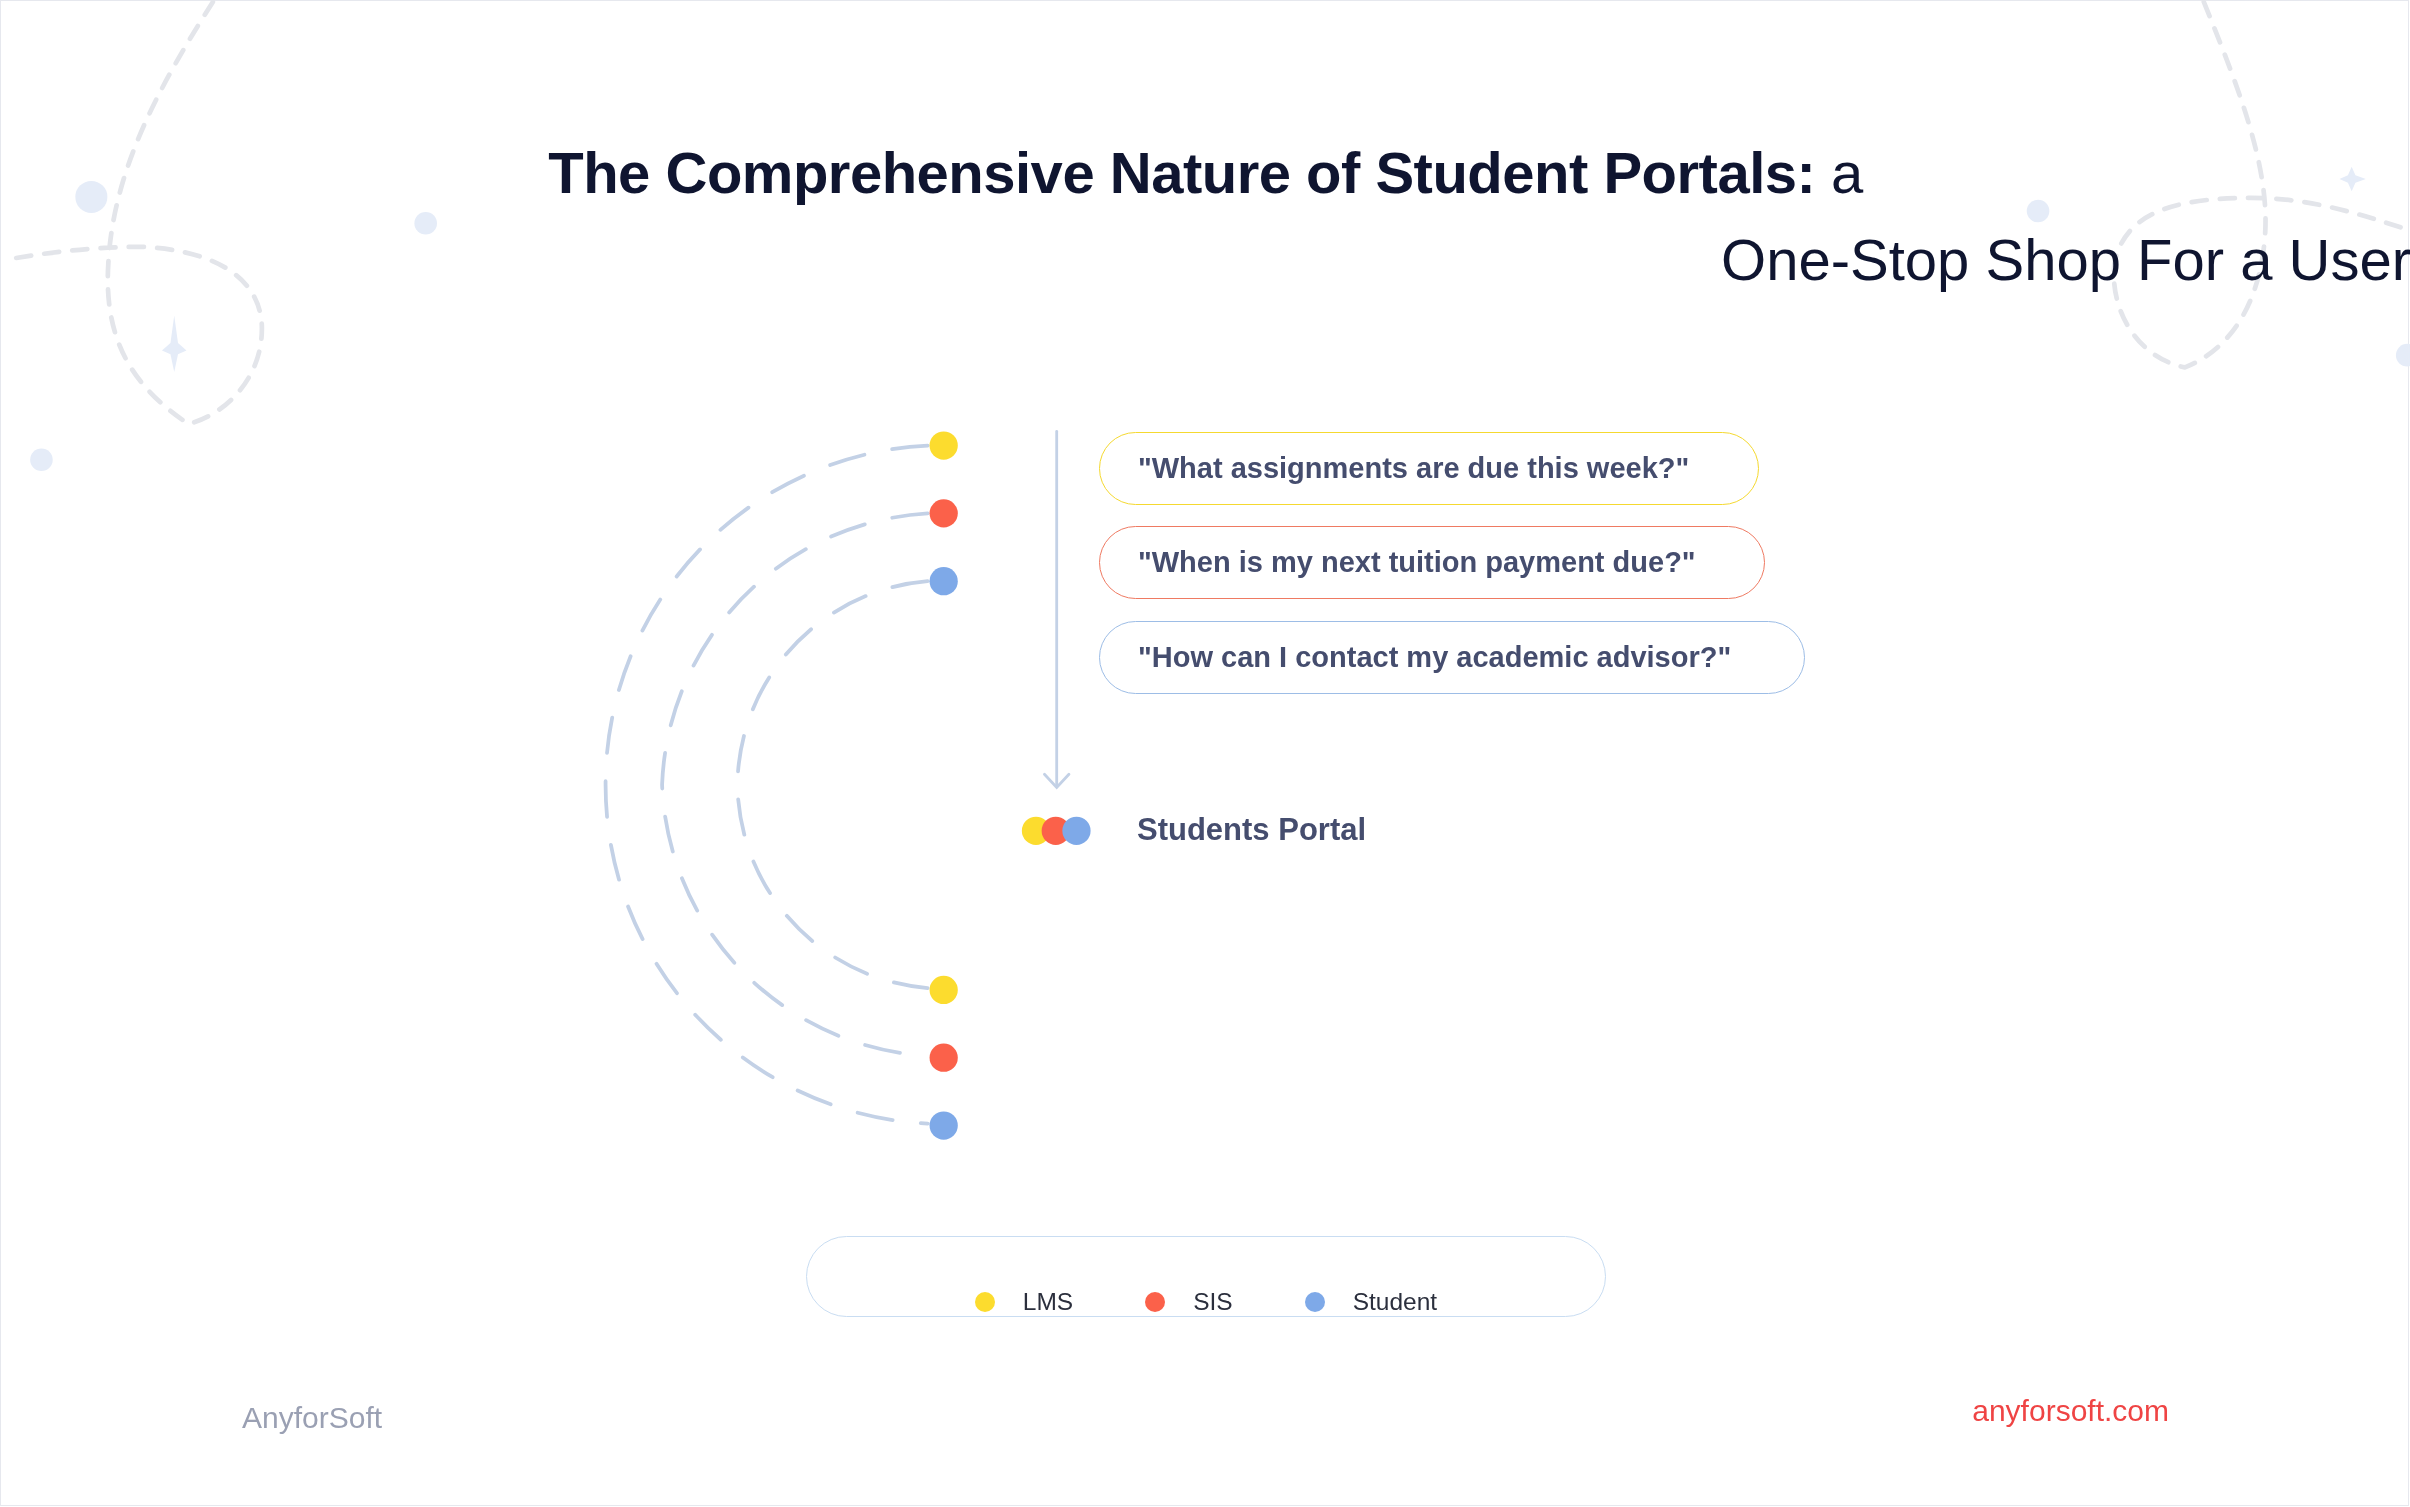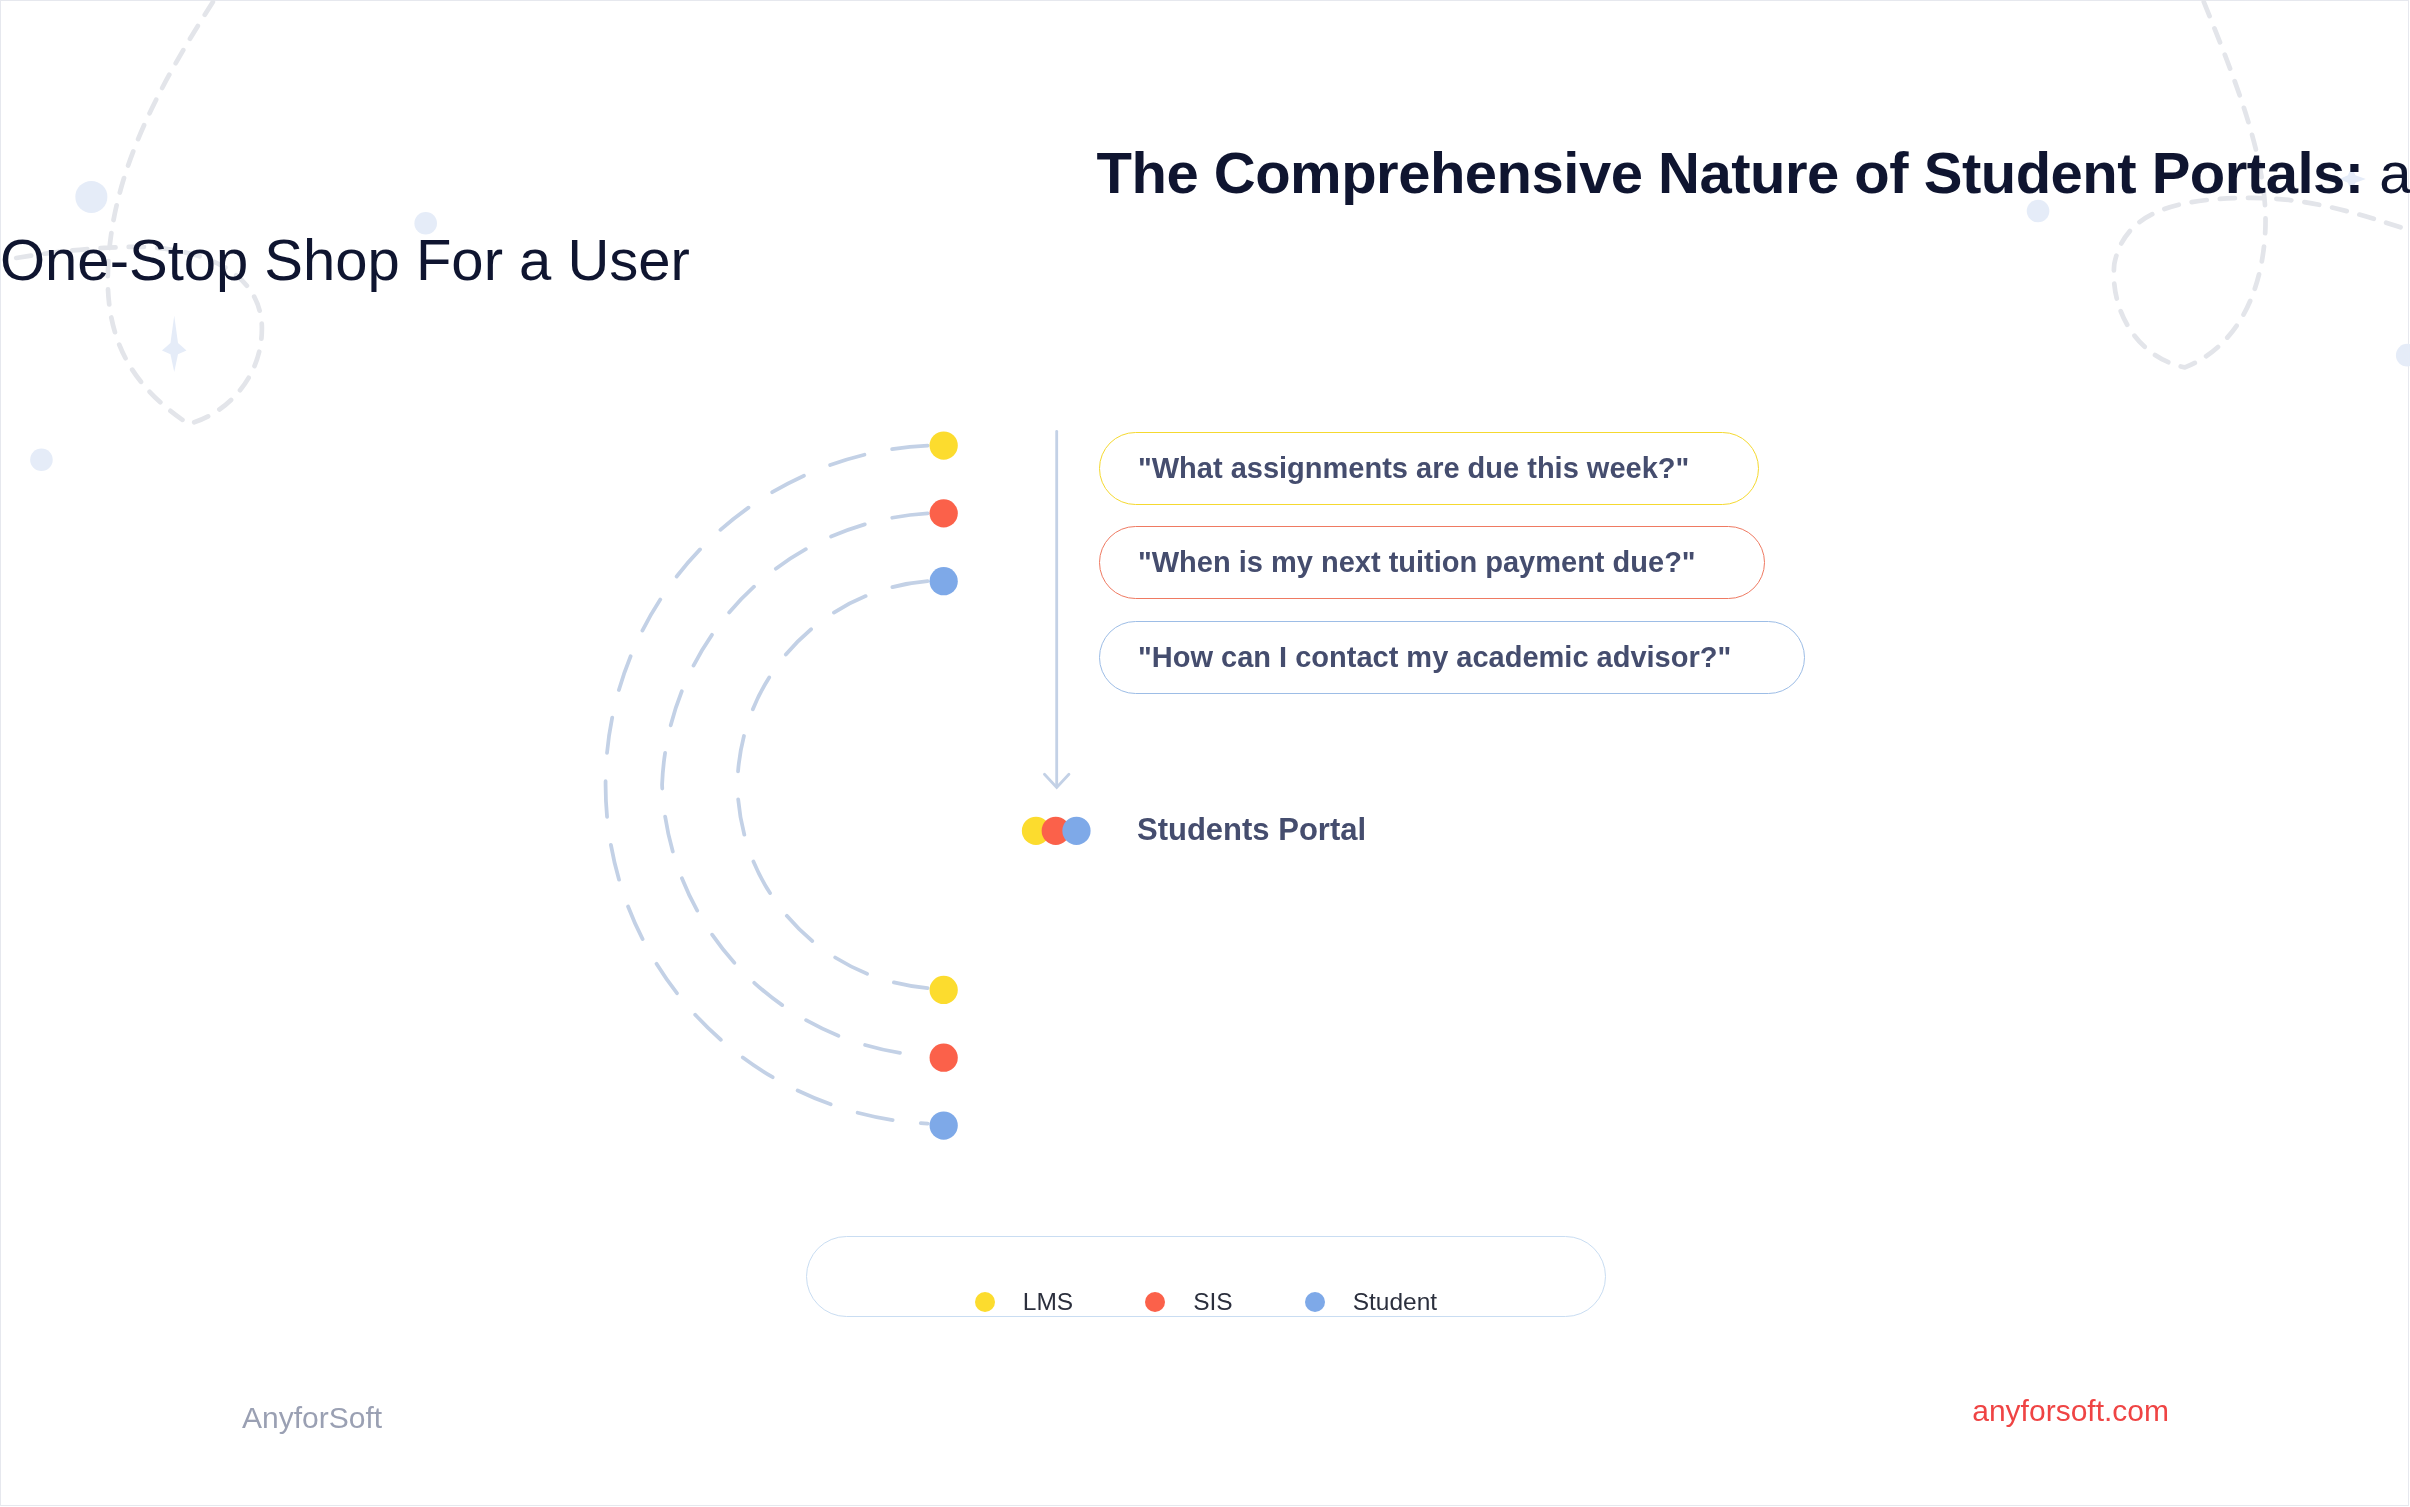--- a/index.html
+++ b/index.html
@@ -1,25 +1,25 @@
 <!DOCTYPE html>
 <html style="font-size:15px"><head>
 <meta charset="utf-8">
 <style>
   html, body { margin:0; padding:0; background:#ffffff; }
   body { width:2411px; height:1508px; position:relative; overflow:hidden;
          font-family:"Liberation Sans", sans-serif; }
   .frame { position:absolute; left:0; top:0; width:2407px; height:1504px;
            border:1.9px solid #e6e8ee; background:#fff; }
   .deco { position:absolute; left:0; top:0; }
-  .title1 { position:absolute; left:0; width:2411px; top:139px; text-align:right;
+  .title1 { position:absolute; left:0; width:2411px; top:139px; text-align:center;
             font-size:58px; color:#0f1530; letter-spacing:-0.5px; }
   .title1 b { font-weight:700; }
   .title1 span.light { font-weight:400; }
-  .title2 { position:absolute; left:0; width:2411px; top:226px; text-align:left;
+  .title2 { position:absolute; left:0; width:2411px; top:226px; text-align:right;
             font-size:58px; color:#0f1530; font-weight:400; }
   .bubble { position:absolute; left:1099px; height:73px; border-radius:38px;
             border:1.9px solid; box-sizing:border-box; display:flex; align-items:center;
             padding-left:38px; font-size:29px; font-weight:700; color:#454d6e; background:#fff; }
   .portal-label { position:absolute; left:1137px; top:812px; font-size:31px; font-weight:700; color:#454d6e;text-align:right; }
   .legend { position:absolute; left:806px; top:1236px; width:800px; height:81px;
             border:1.9px solid #c9ddf2; border-radius:41px; box-sizing:border-box;
             display:flex; align-items:flex-end; justify-content:center; }
   .legend-item { display:flex; align-items:center; margin:0 36px; font-size:24.5px; color:#2b2f3d; }
   .legend-dot { width:20px; height:20px; border-radius:50%; margin-right:28px; }

